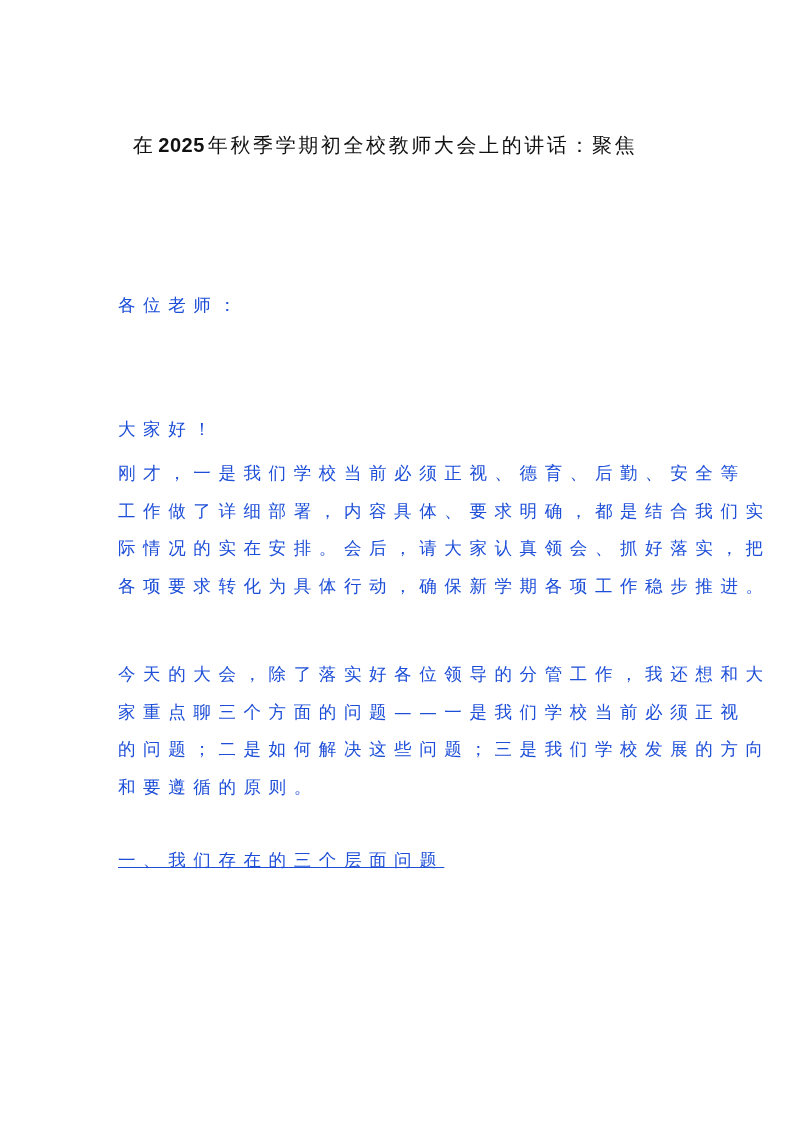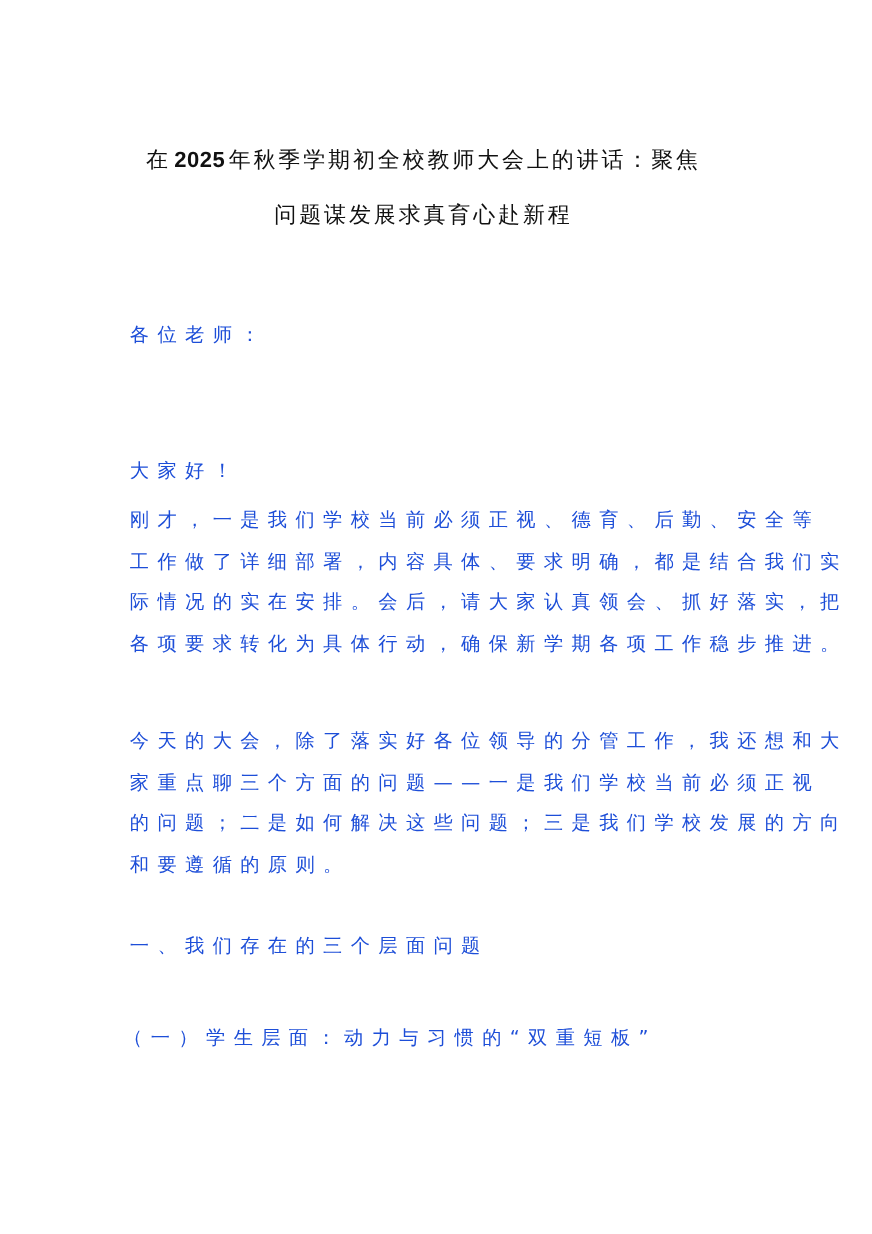--- a/index.html
+++ b/index.html
@@ -54,21 +54,20 @@
     }
   </style>
 </head>
 <body>
 
 <div class="page">
 
   <div class="title-line" style="top:133px;">
     <span>在</span><span class="num">2025</span><span>年秋季学期初全校教师大会上的讲话：聚焦</span>
   </div>
-  <div class="title-line" style="top:183px;">问题谋发展求真育心赴新程</div>
 
   <div class="para" style="top:293px;">
     <span class="line">各位老师：</span>
   </div>
 
   <div class="para" style="top:377px;margin-top:40px;">
     <span class="line">大家好！</span>
   </div>
 
   <div class="para" style="top:461px;">
@@ -78,21 +77,18 @@
     <span class="line">各项要求转化为具体行动，确保新学期各项工作稳步推进。</span>
   </div>
 
   <div class="para" style="top:662px;">
     <span class="line">今天的大会，除了落实好各位领导的分管工作，我还想和大</span>
     <span class="line">家重点聊三个方面的问题——一是我们学校当前必须正视</span>
     <span class="line">的问题；二是如何解决这些问题；三是我们学校发展的方向</span>
     <span class="line">和要遵循的原则。</span>
   </div>
 
-  <div class="para" style="top:848px;">
+  <div class="para" style="top:848px;text-decoration:underline;">
     <span class="line">一、我们存在的三个层面问题</span>
   </div>
 
-  <div class="para" style="top:932px; left:112px;">
-    <span class="line">（一）学生层面：动力与习惯的“双重短板”</span>
-  </div>
 
 </div>
 
 </body></html>

